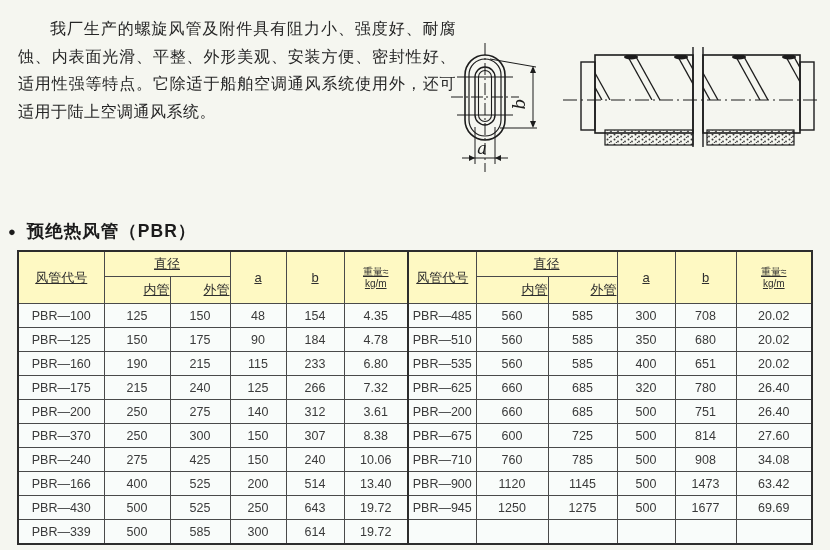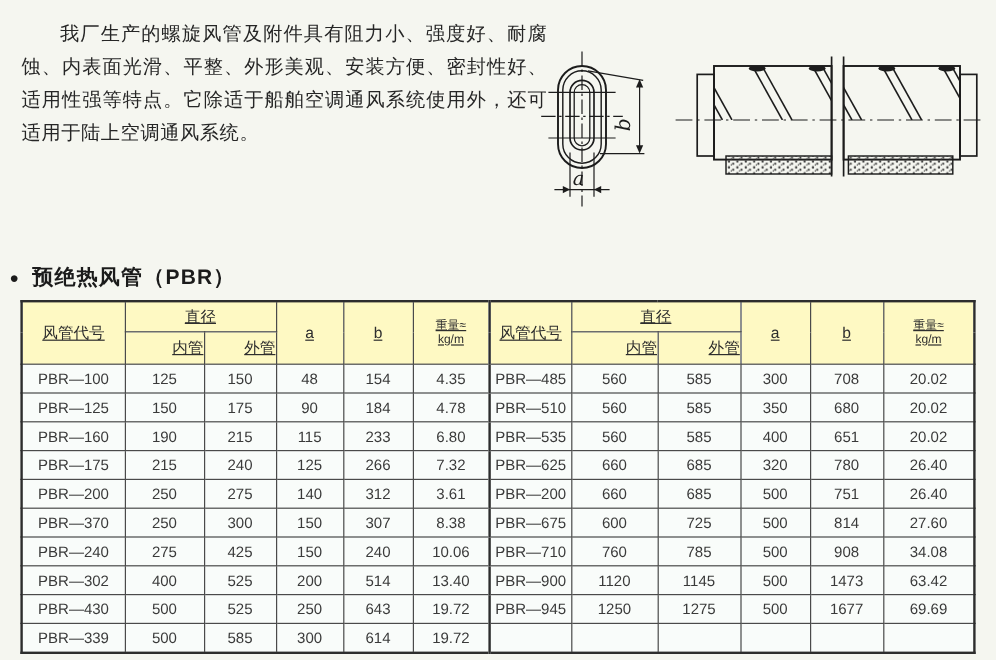--- a/index.html
+++ b/index.html
@@ -278,21 +278,21 @@
           <td>240</td>
           <td>10.06</td>
           <td class="div">PBR—710</td>
           <td>760</td>
           <td>785</td>
           <td>500</td>
           <td>908</td>
           <td>34.08</td>
         </tr>
         <tr>
-          <td>PBR—302</td>
+          <td>PBR—166</td>
           <td>400</td>
           <td>525</td>
           <td>200</td>
           <td>514</td>
           <td>13.40</td>
           <td class="div">PBR—900</td>
           <td>1120</td>
           <td>1145</td>
           <td>500</td>
           <td>1473</td>

